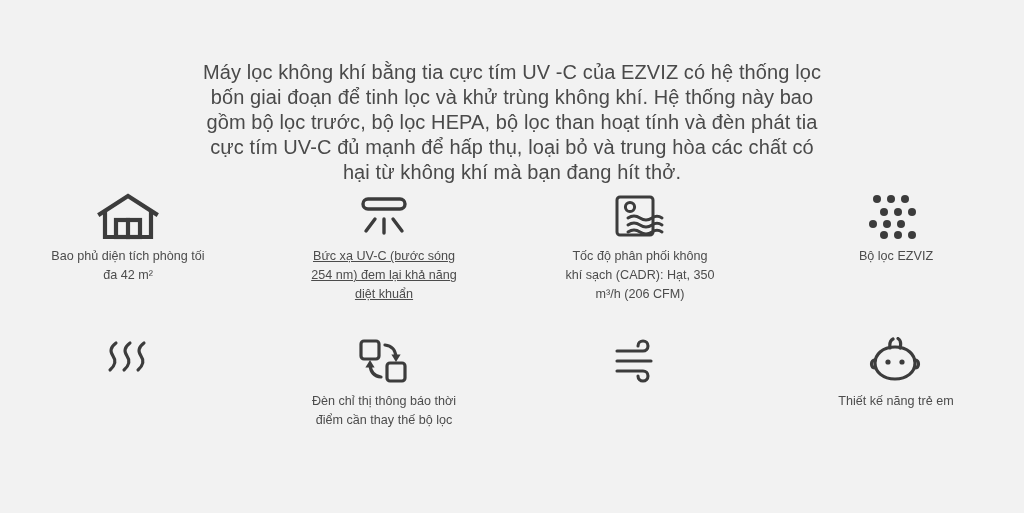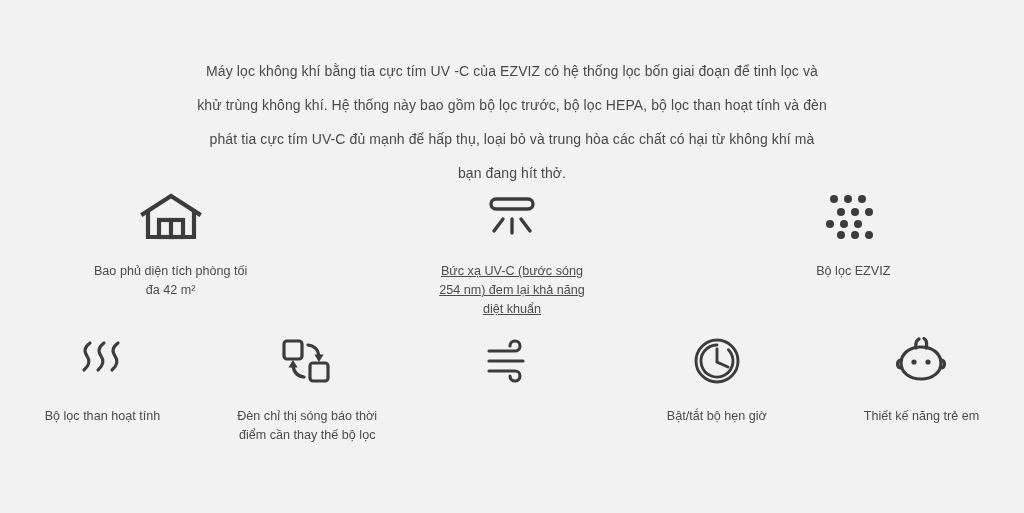--- a/index.html
+++ b/index.html
@@ -19,22 +19,22 @@
     height: 513px;
     box-sizing: border-box;
   }
   .intro {
     position: absolute;
     top: 40px;
     left: 50%;
     transform: translateX(-50%);
     width: 630px;
     text-align: center;
-    font-size: 14px;
-    line-height: 34px;
+    font-size: 20px;
+    line-height: 25px;
     color: #4a4a4a;
     letter-spacing: 0.1px;
   }
   .grid {
     position: absolute;
     top: 185px;
     left: 0;
     width: 1024px;
   }
   .row {
@@ -52,21 +52,21 @@
   .icon-box {
     height: 62px;
     display: flex;
     align-items: center;
     justify-content: center;
   }
   .icon-box svg {
     display: block;
   }
   .caption {
-    margin-top: 15px;
+    margin-top: 0;
     width: 168px;
     text-align: center;
     font-size: 12.6px;
     line-height: 19px;
     color: #4c4c4c;
   }
   .cell-cadr .caption { width: 152px; }
   .cell-uv .caption { width: 150px; text-decoration: underline; }
   .cell-indicator .caption { width: 170px; }
 </style>
@@ -103,20 +103,34 @@
               <rect x="11" y="6" width="42" height="10" rx="5" ry="5"></rect>
               <line x1="14" y1="38" x2="23" y2="26"></line>
               <line x1="32" y1="40" x2="32" y2="26"></line>
               <line x1="50" y1="38" x2="41" y2="26"></line>
             </g>
           </svg>
         </div>
         <div class="caption">Bức xạ UV-C (bước sóng 254 nm) đem lại khả năng diệt khuẩn</div>
       </div>
 
+      <div class="cell cell-cadr">
+        <div class="icon-box">
+          <svg width="56" height="52" viewBox="0 0 56 52">
+            <g fill="none" stroke="#3c3c3c" stroke-width="3" stroke-linecap="round" stroke-linejoin="round">
+              <path d="M8,7 h30 a3,3 0 0 1 3,3 v32 a3,3 0 0 1 -3,3 h-30 a3,3 0 0 1 -3,-3 v-32 a3,3 0 0 1 3,-3 z"></path>
+              <circle cx="18" cy="17" r="4.6"></circle>
+              <path d="M16,28 q6,-4 12,0 q6,4 12,0 q5,-3.4 10,0"></path>
+              <path d="M16,35 q6,-4 12,0 q6,4 12,0 q5,-3.4 10,0"></path>
+              <path d="M16,42 q6,-4 12,0 q6,4 12,0 q5,-3.4 10,0"></path>
+            </g>
+          </svg>
+        </div>
+        <div class="caption">Tốc độ phân phối không khí sạch (CADR): Hạt, 350 m³/h (206 CFM)</div>
+      </div>
 
       <div class="cell cell-hepa">
         <div class="icon-box">
           <svg width="58" height="50" viewBox="0 0 58 50">
             <g fill="#3c3c3c">
               <circle cx="10" cy="8" r="4"></circle>
                 <circle cx="24" cy="8" r="4"></circle>
                 <circle cx="38" cy="8" r="4"></circle>
               <circle cx="17" cy="21" r="4"></circle>
                 <circle cx="31" cy="21" r="4"></circle>
@@ -140,65 +154,52 @@
       <div class="cell cell-carbon">
         <div class="icon-box">
           <svg width="56" height="48" viewBox="0 0 56 48">
             <g fill="none" stroke="#3c3c3c" stroke-width="3.1" stroke-linecap="round">
               <path d="M16,6 q-8,6 -3,13 q5,7 -3,14"></path>
               <path d="M30,6 q-8,6 -3,13 q5,7 -3,14"></path>
               <path d="M44,6 q-8,6 -3,13 q5,7 -3,14"></path>
             </g>
           </svg>
         </div>
-        <div class="caption">Bộ lọc than hoạt tính</div>
       </div>
 
       <div class="cell cell-indicator">
         <div class="icon-box">
           <svg width="56" height="50" viewBox="0 0 56 50">
             <g fill="none" stroke="#3c3c3c" stroke-width="3.2" stroke-linejoin="round" stroke-linecap="round">
               <rect x="5" y="5" width="18" height="18" rx="3" ry="3"></rect>
               <rect x="31" y="27" width="18" height="18" rx="3" ry="3"></rect>
               <path d="M29,9 q10,1 11,12"></path>
               <path d="M25,41 q-10,-1 -11,-12"></path>
             </g>
             <g fill="#3c3c3c">
               <path d="M40,26 l-4.6,-7.4 h9.2 z"></path>
               <path d="M14,24 l4.6,7.4 h-9.2 z"></path>
             </g>
           </svg>
         </div>
-        <div class="caption">Đèn chỉ thị sóng báo thời điểm cần thay thế bộ lọc</div>
+        <div class="caption">Đèn chỉ thị thông báo thời điểm cần thay thế bộ lọc</div>
       </div>
 
       <div class="cell cell-wind">
         <div class="icon-box">
           <svg width="58" height="44" viewBox="0 0 58 44">
             <g fill="none" stroke="#3c3c3c" stroke-width="3.1" stroke-linecap="round">
               <path d="M6,12 h26 a5,5 0 1 0 -5,-5"></path>
               <path d="M6,22 h34"></path>
               <path d="M6,32 h26 a5,5 0 1 1 -5,5"></path>
             </g>
           </svg>
         </div>
       </div>
 
-      <div class="cell cell-timer">
-        <div class="icon-box">
-          <svg width="52" height="50" viewBox="0 0 52 50">
-            <g fill="none" stroke="#3c3c3c" stroke-width="2.9" stroke-linecap="round">
-              <circle cx="26" cy="25" r="21"></circle>
-              <path d="M26,9 a16,16 0 1 0 11.4,4.8"></path>
-              <polyline points="26,13 26,26 37,31"></polyline>
-            </g>
-          </svg>
-        </div>
-        <div class="caption">Bật/tắt bộ hẹn giờ</div>
-      </div>
 
       <div class="cell cell-childlock">
         <div class="icon-box">
           <svg width="56" height="48" viewBox="0 0 56 48">
             <g fill="none" stroke="#3c3c3c" stroke-width="3.2" stroke-linecap="round" stroke-linejoin="round">
               <path d="M22,11 q-1,-7 3,-9"></path>
               <path d="M32,11 q2,-7 -2,-9.5"></path>
               <path d="M27,10 C40,10 47,18 47,26 C47,35 39,42 27,42 C15,42 7,35 7,26 C7,18 14,10 27,10 Z"></path>
               <path d="M7.5,23 q-4,0 -4,4 q0,4 4,4"></path>
               <path d="M46.5,23 q4,0 4,4 q0,4 -4,4"></path>

